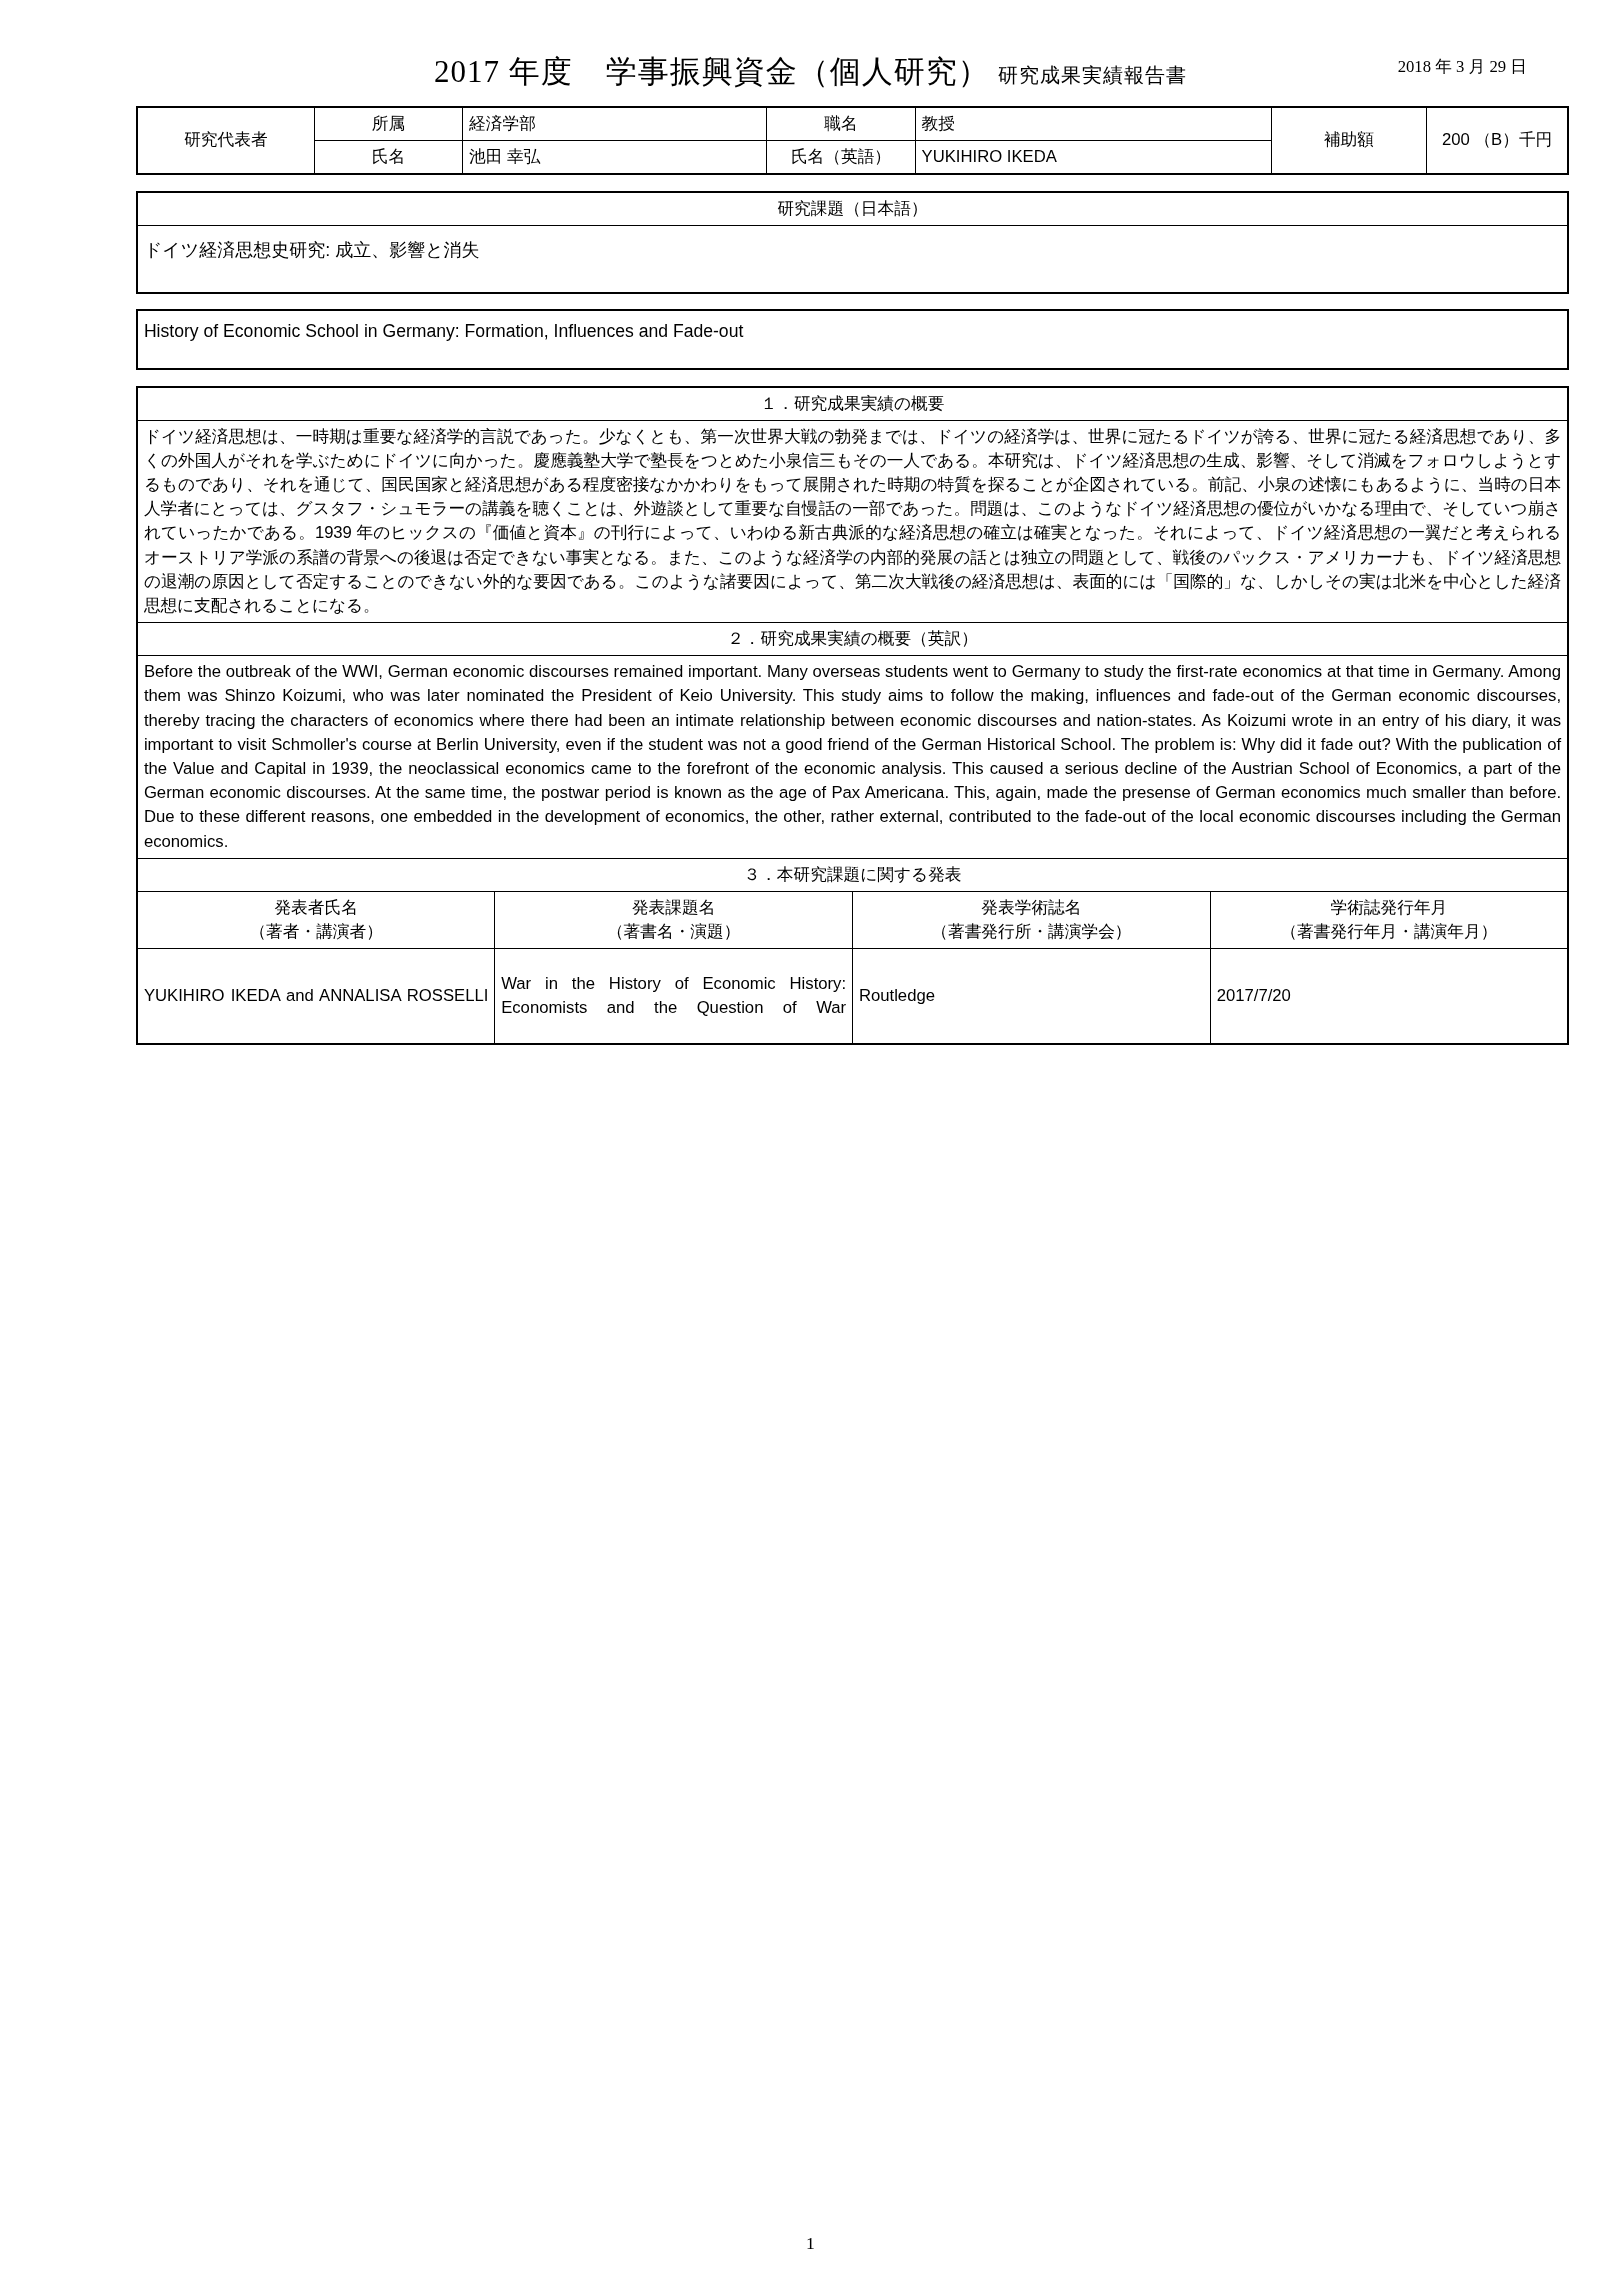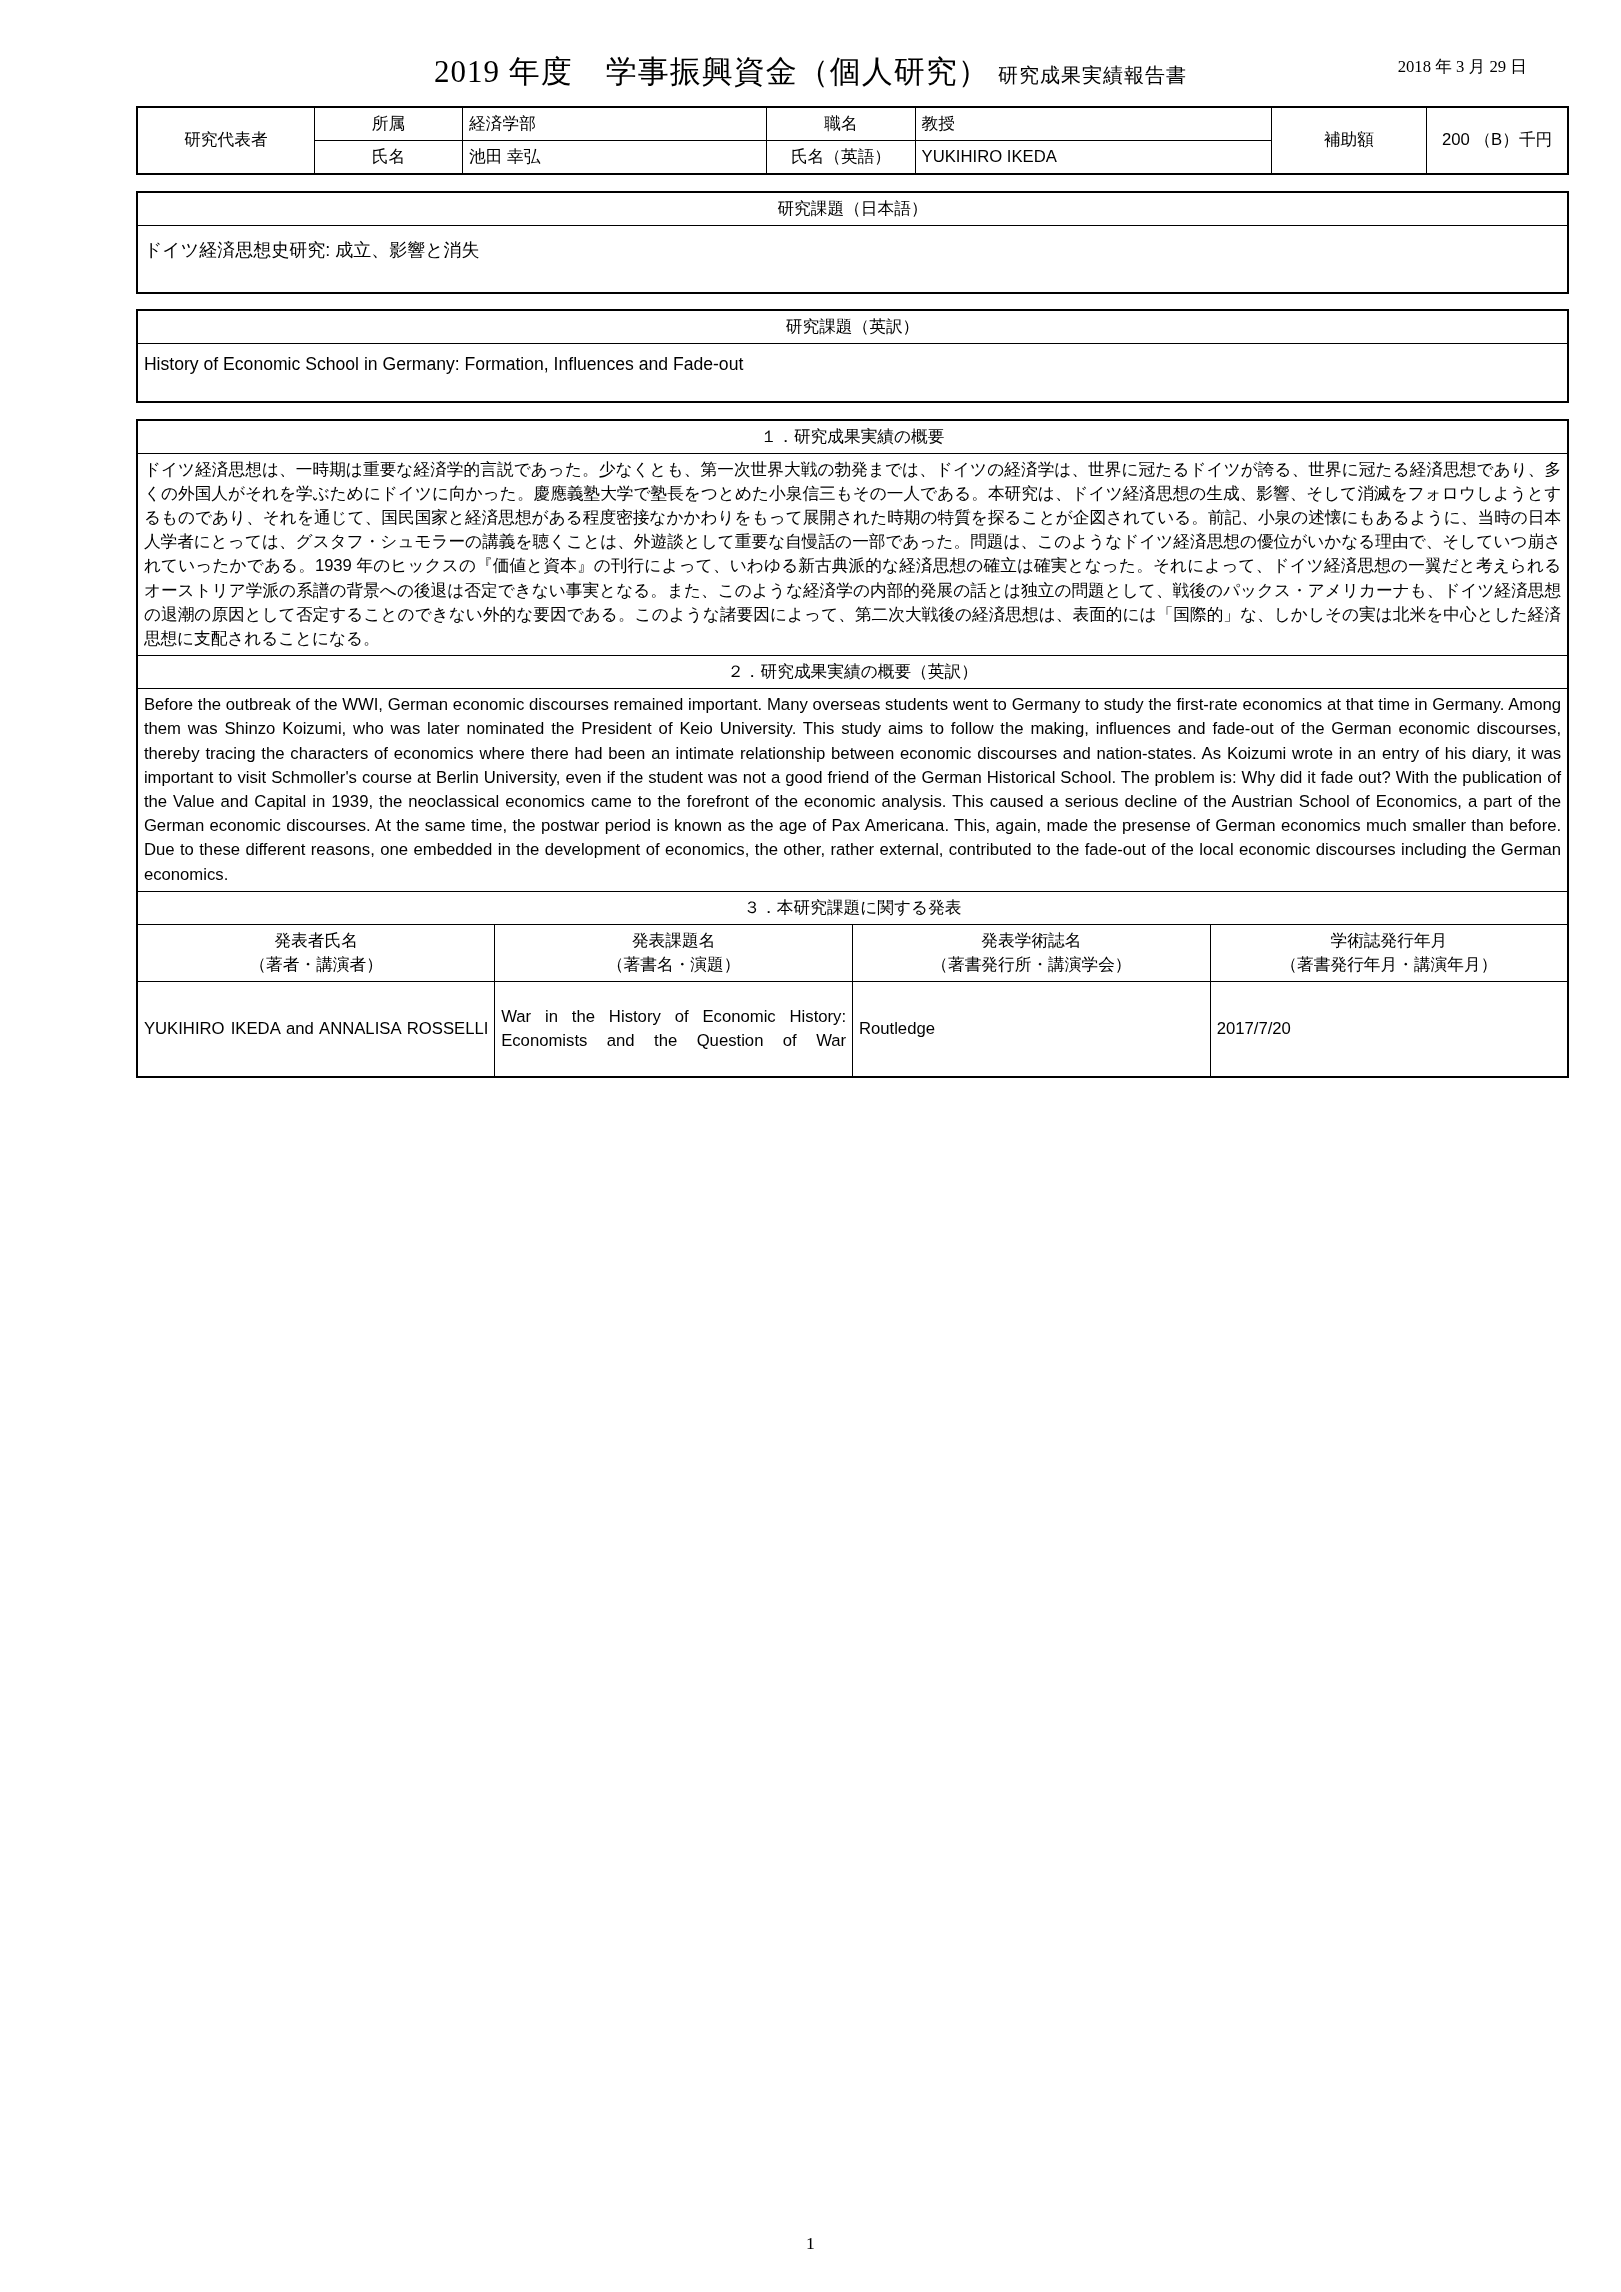--- a/index.html
+++ b/index.html
@@ -115,21 +115,21 @@
   }
   .gap { height: 15.7px; }
 </style>
 </head>
 <body>
 
 <div class="page">
 
   <div class="doc-header">
     <div class="doc-title">
-      <span class="big">2019 年度</span>
+      <span class="big">2017 年度</span>
       <span>&nbsp;&nbsp;</span>
       <span class="big">学事振興資金（個人研究）</span>
       <span class="sub">研究成果実績報告書</span>
     </div>
     <div class="doc-date">2018 年 3 月 29 日</div>
   </div>
 
   <table class="frame outer">
     <colgroup>
       <col style="width:123px">
@@ -170,23 +170,20 @@
           <td style="height:51px;vertical-align:top;padding-top:11px;font-size:18px;">ドイツ経済思想史研究: 成立、影響と消失</td>
         </tr>
     </tbody>
   </table>
 
   <div class="gap"></div>
 
   <table class="frame outer">
     <tbody>
       <tr>
-          <td class="section-head">研究課題（英訳）</td>
-        </tr>
-      <tr>
           <td style="height:45px;vertical-align:top;padding-top:7.8px;font-size:17.6px;">History of Economic School in Germany: Formation, Influences and Fade-out</td>
         </tr>
     </tbody>
   </table>
 
   <div class="gap"></div>
 
   <table class="frame outer">
     <tbody>
       <tr>

